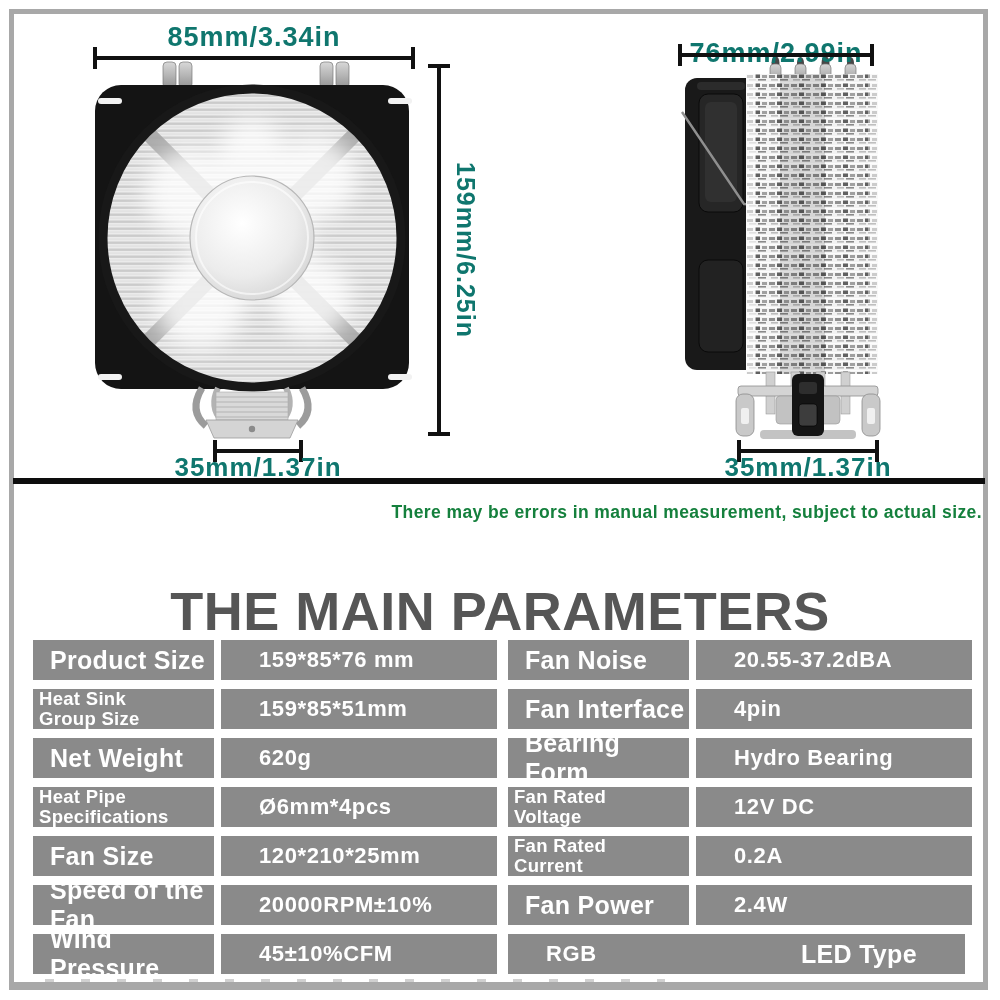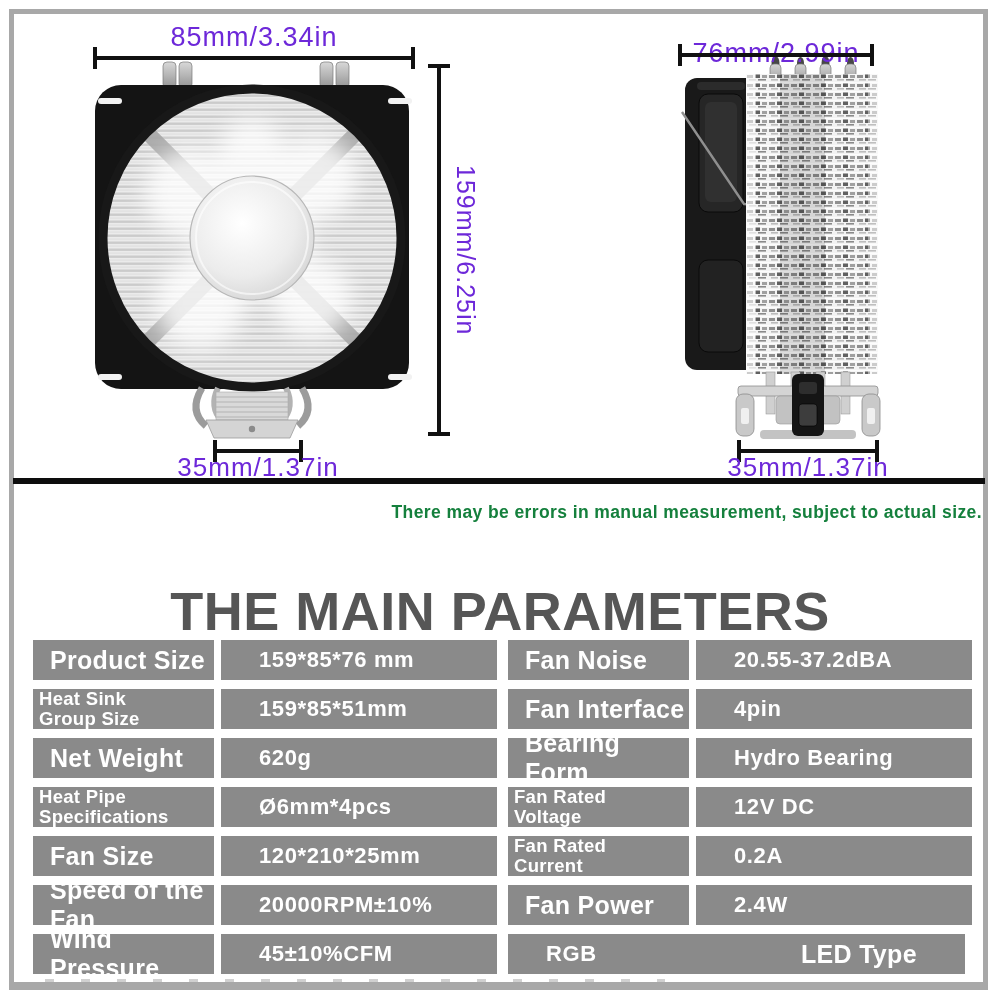--- a/index.html
+++ b/index.html
@@ -16,22 +16,22 @@
   
   .dim-h{position:absolute;height:22px;}
   .dim-h .bar{position:absolute;left:0;right:0;top:9px;height:4px;background:var(--ink,#111);}
   .dim-h .tick{position:absolute;top:0;width:4px;height:22px;background:var(--ink,#111);}
   .dim-h .tick.l{left:0}.dim-h .tick.r{right:0}
   .dim-v{position:absolute;width:22px;}
   .dim-v .bar{position:absolute;top:0;bottom:0;left:9px;width:4px;background:var(--ink,#111);}
   .dim-v .tick{position:absolute;left:0;width:22px;height:4px;background:var(--ink,#111);}
   .dim-v .tick.t{top:0}.dim-v .tick.b{bottom:0}
   .dim-label{
-    position:absolute;text-align:center;font-weight:normal;font-size:27px;
-    color:#6d28d9;letter-spacing:1px;white-space:nowrap;
+    position:absolute;text-align:center;font-weight:bold;font-size:27px;
+    color:#0f766e;letter-spacing:1px;white-space:nowrap;
   }
   .dim-label.small{font-size:26px;}
   .dim-label.vert{
     display:flex;align-items:center;justify-content:center;
   }
   .dim-label.vert span{writing-mode:vertical-rl;font-size:25px;letter-spacing:1px;}
   
   .divider{position:absolute;left:13px;top:478px;width:972px;height:6px;background:#0d0d0d;}
   .disclaimer{
     position:absolute;right:18px;top:502px;font-weight:bold;font-size:17.5px;

